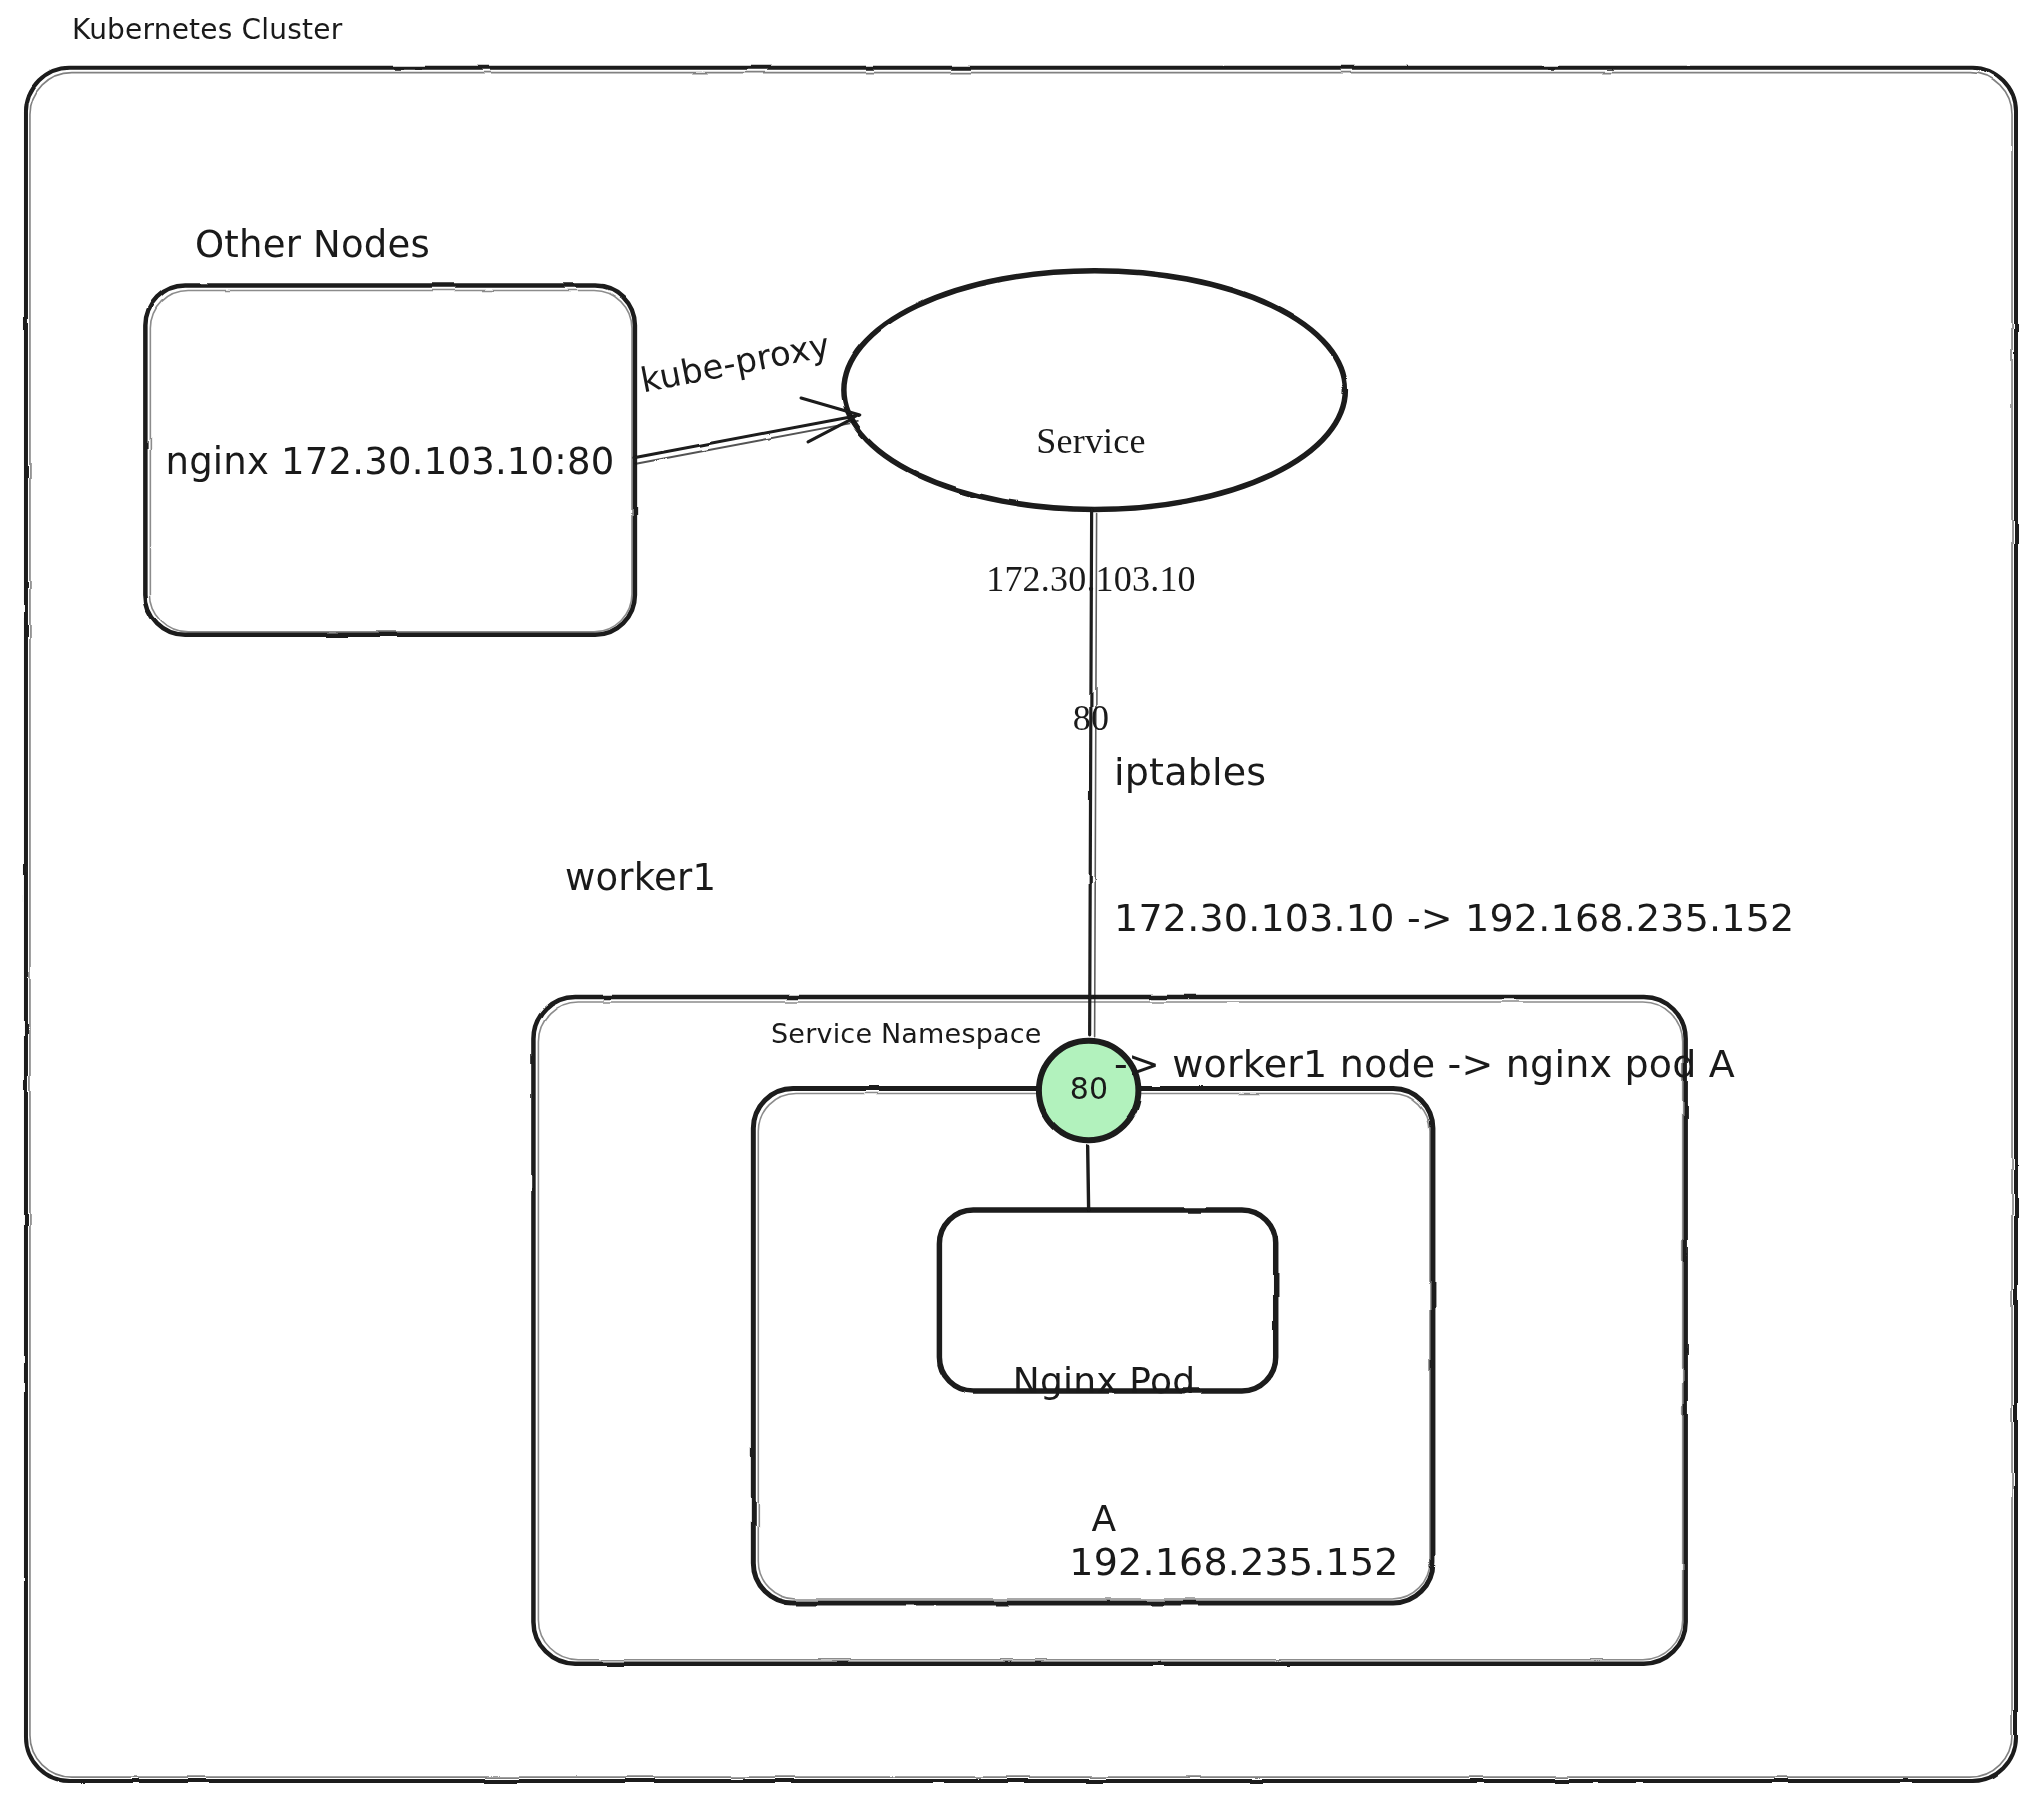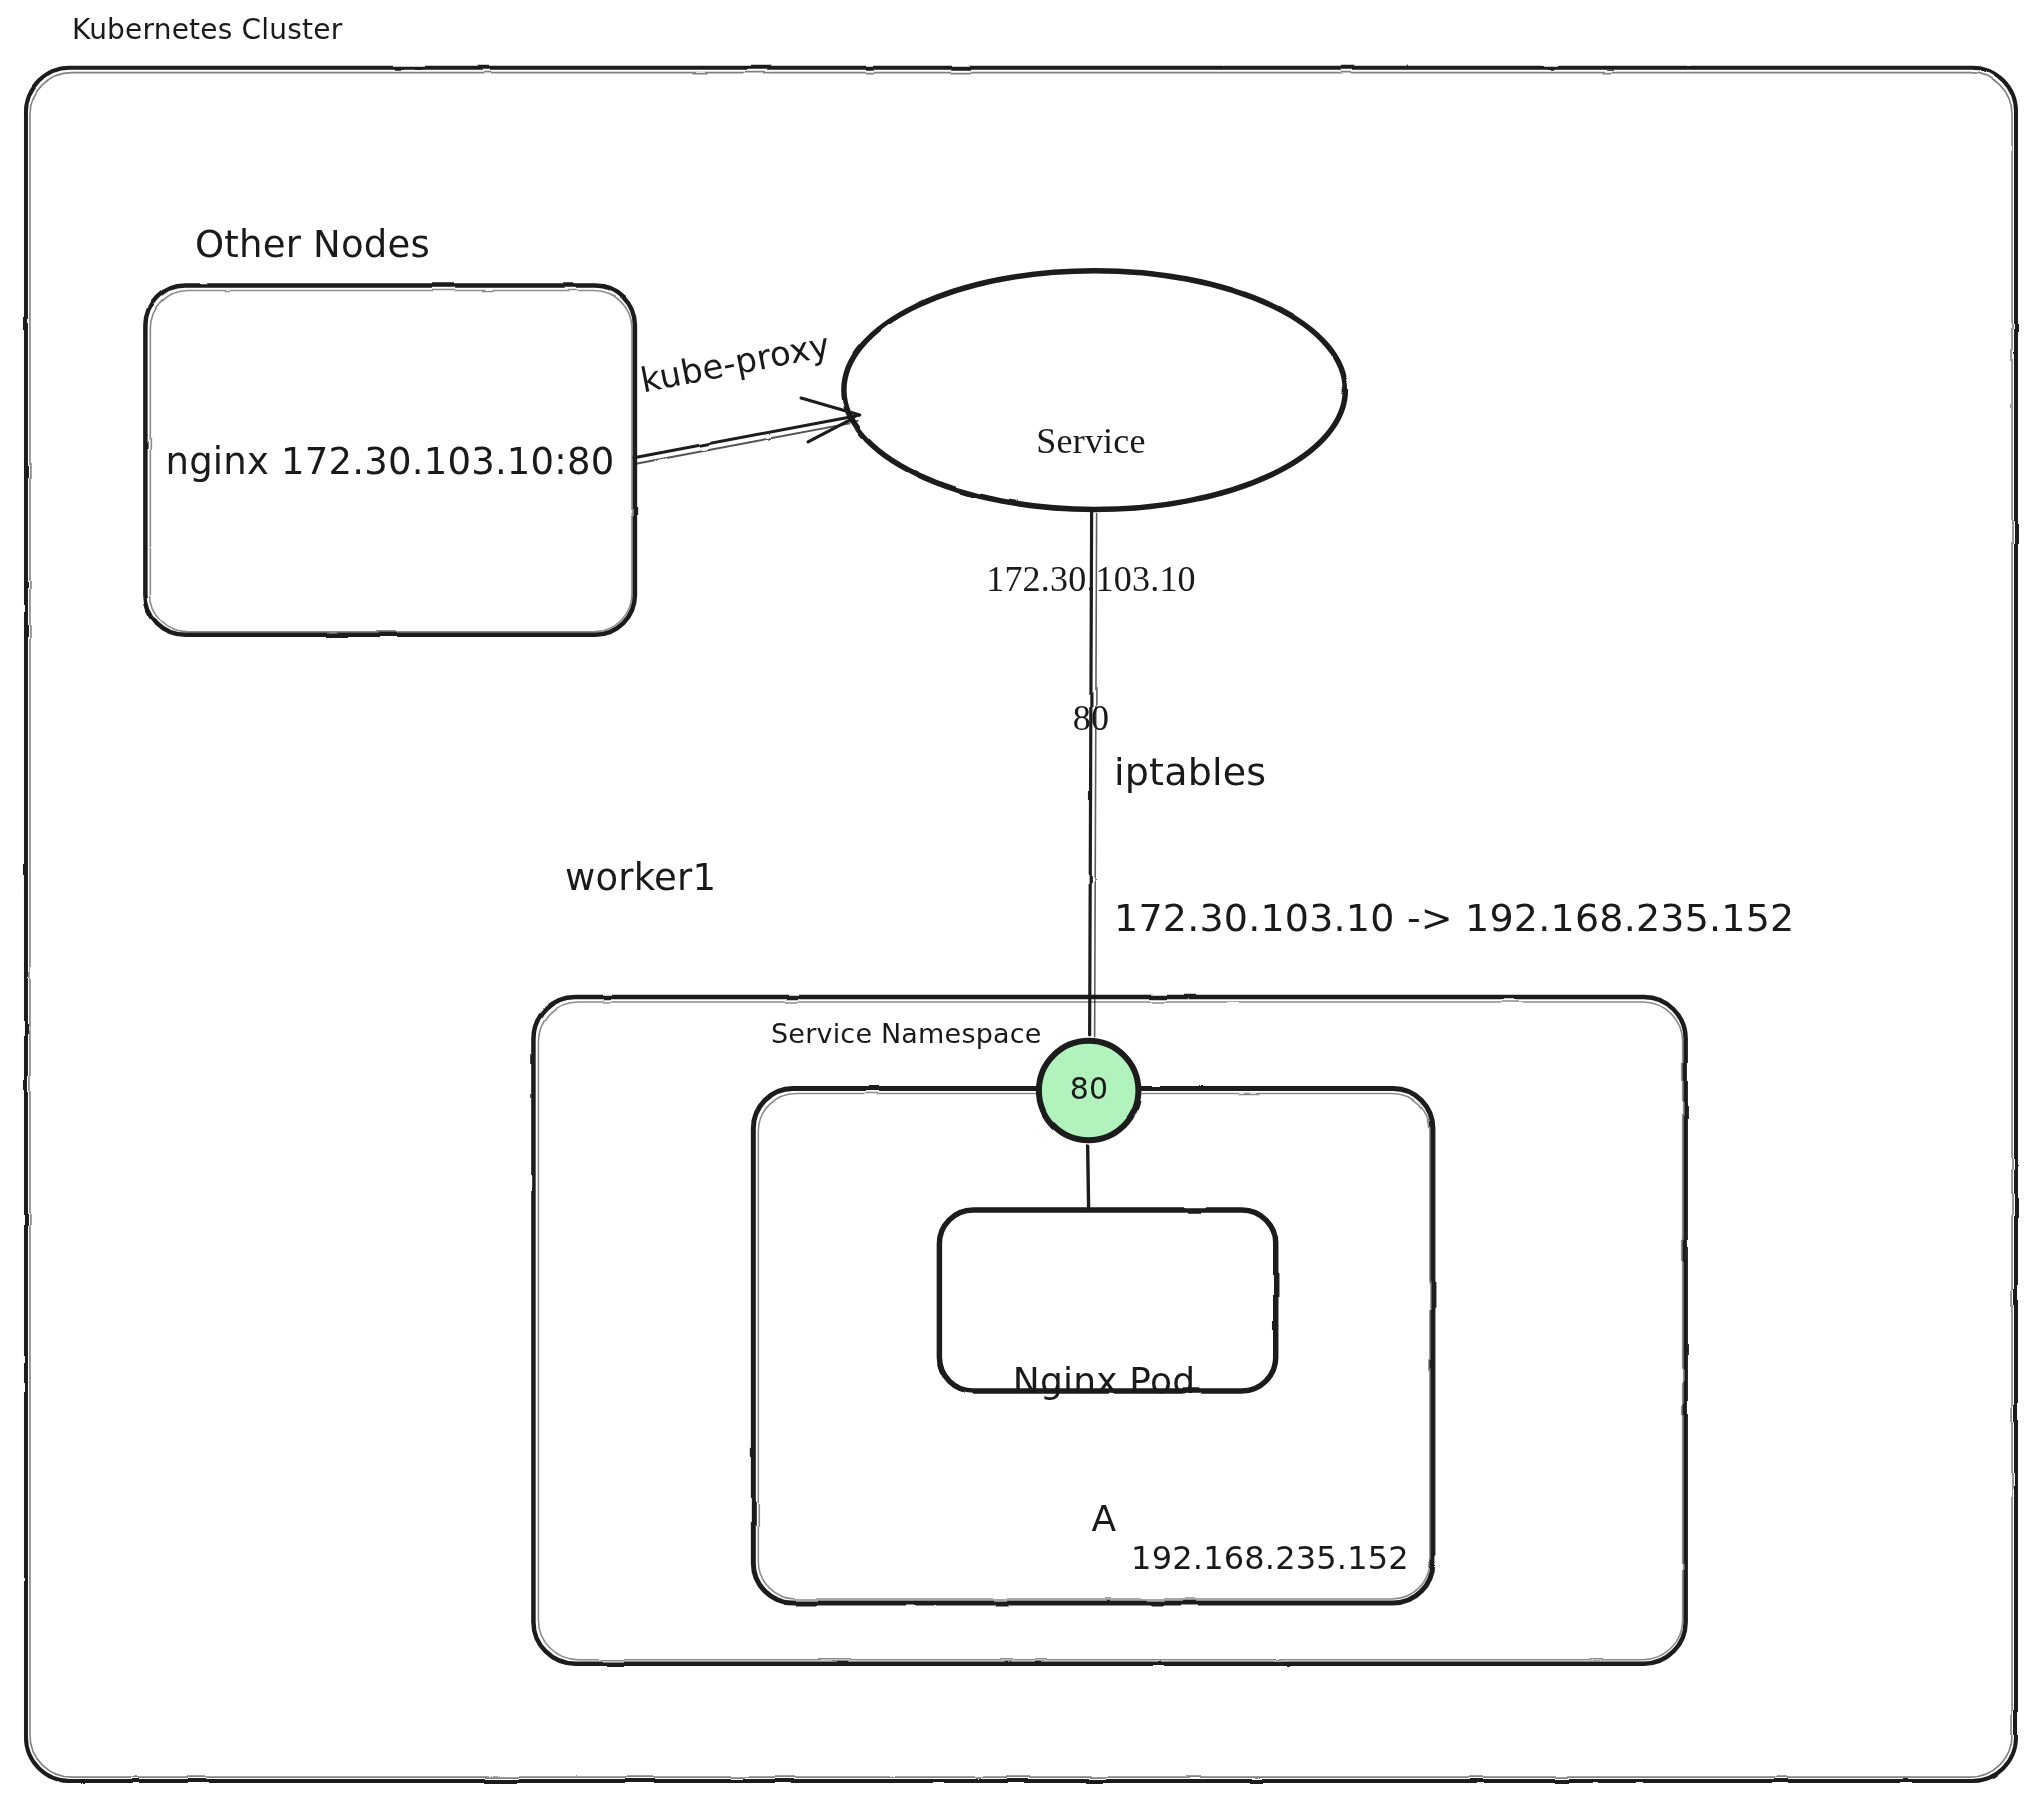--- a/index.html
+++ b/index.html
@@ -47,21 +47,21 @@
     font-size: 34px;
     left: 637px;
     top: 360px;
     transform: rotate(-11deg);
     transform-origin: left top;
   }
   .txt-service { font-size: 36px; left: 1091px; top: 326px; font-family: Liberation Serif, serif; }
   .txt-iptables { font-size: 38px; left: 1114px; top: 651px; }
   .txt-port80 { font-size: 30px; left: 1089px; top: 1070px; }
   .txt-nginxpod { font-size: 36px; left: 1104px; top: 1266px; }
-  .txt-podip { font-size: 32px; left: 1234px; top: 1538px; margin-left: 36px; }
+  .txt-podip { font-size: 38px; left: 1234px; top: 1538px; }
 </style>
 </head>
 <body>
 
 <div id="canvas">
 
   <svg class="layer" viewBox="0 0 2048 1809">
     <defs>
       <filter id="rough" x="-5%" y="-5%" width="110%" height="110%">
         <feTurbulence type="fractalNoise" baseFrequency="0.022" numOctaves="2" seed="7" result="noise"></feTurbulence>
@@ -134,20 +134,21 @@
 
   <div class="lbl center txt-service">
     <div>Service</div>
     <div>172.30.103.10</div>
     <div>80</div>
   </div>
 
   <div class="lbl txt-iptables">
     <div>iptables</div>
     <div>172.30.103.10 -&gt; 192.168.235.152</div>
+    <div>-&gt; worker1 node -&gt; nginx pod A</div>
   </div>
 
   <div class="lbl title-worker1">worker1</div>
 
   <div class="lbl title-netns">Service Namespace</div>
 
   <div class="lbl center txt-port80">80</div>
 
   <div class="lbl center txt-nginxpod">
     <div>Nginx Pod</div>

